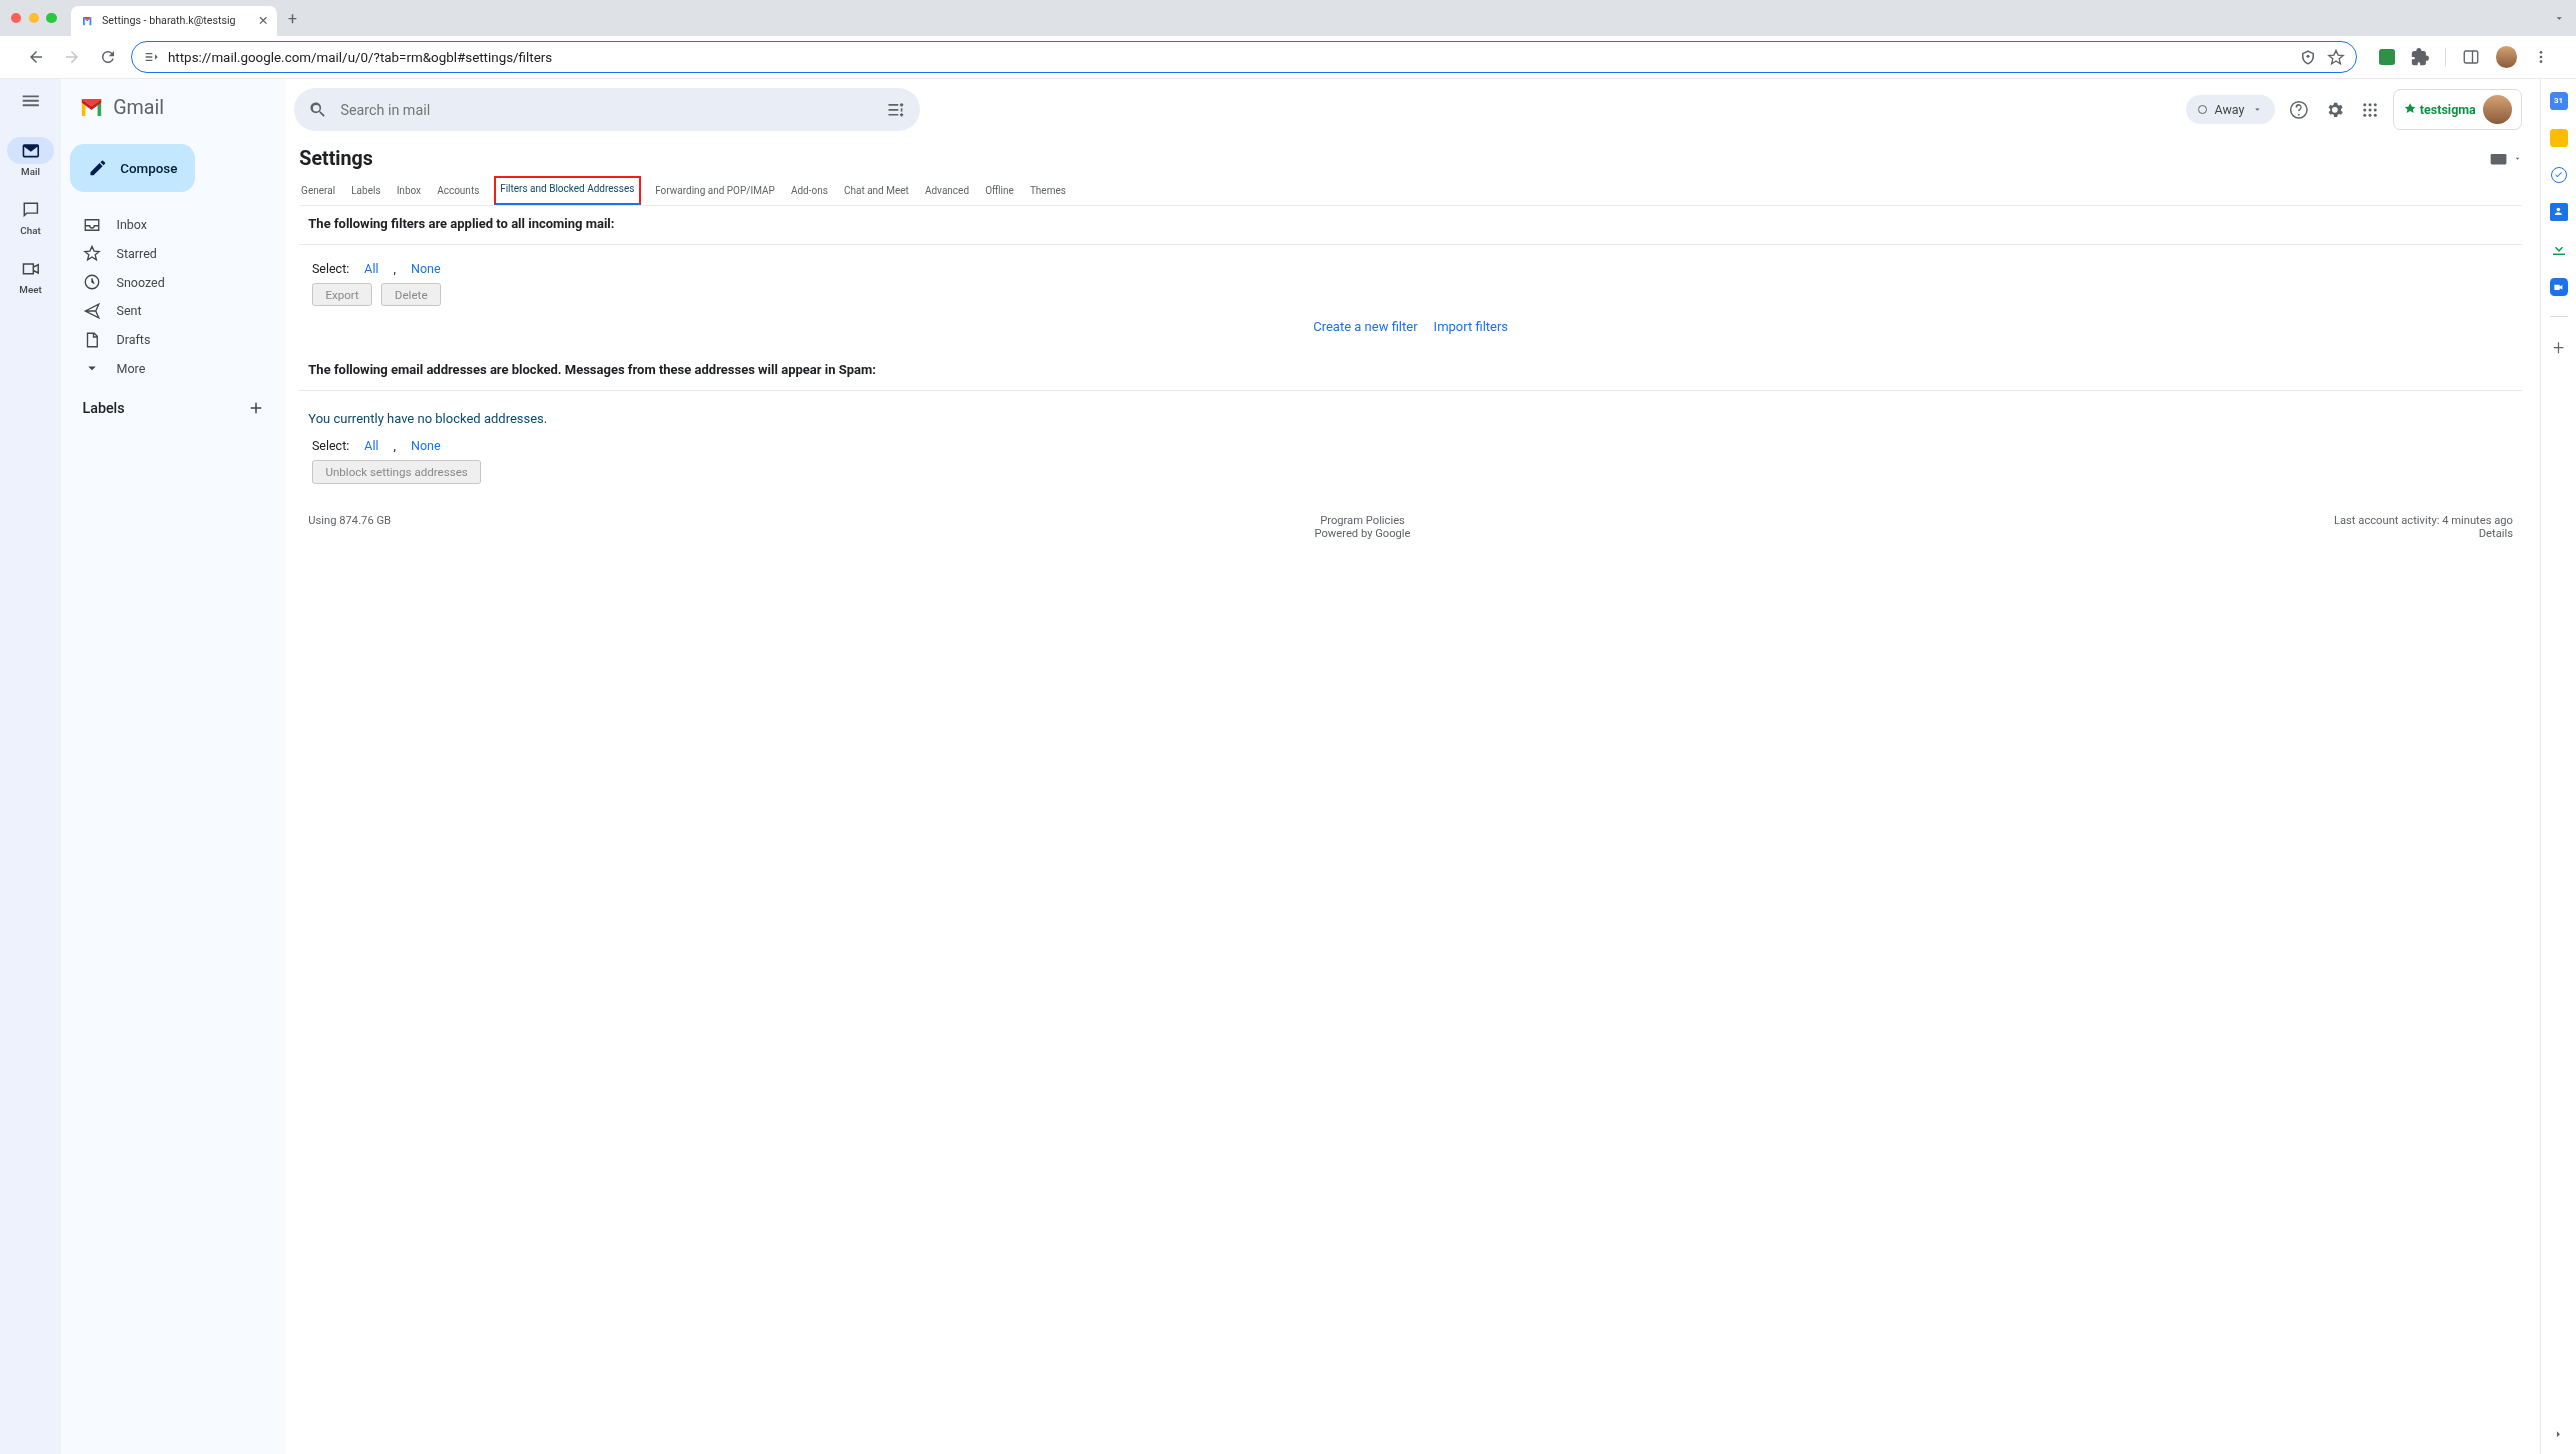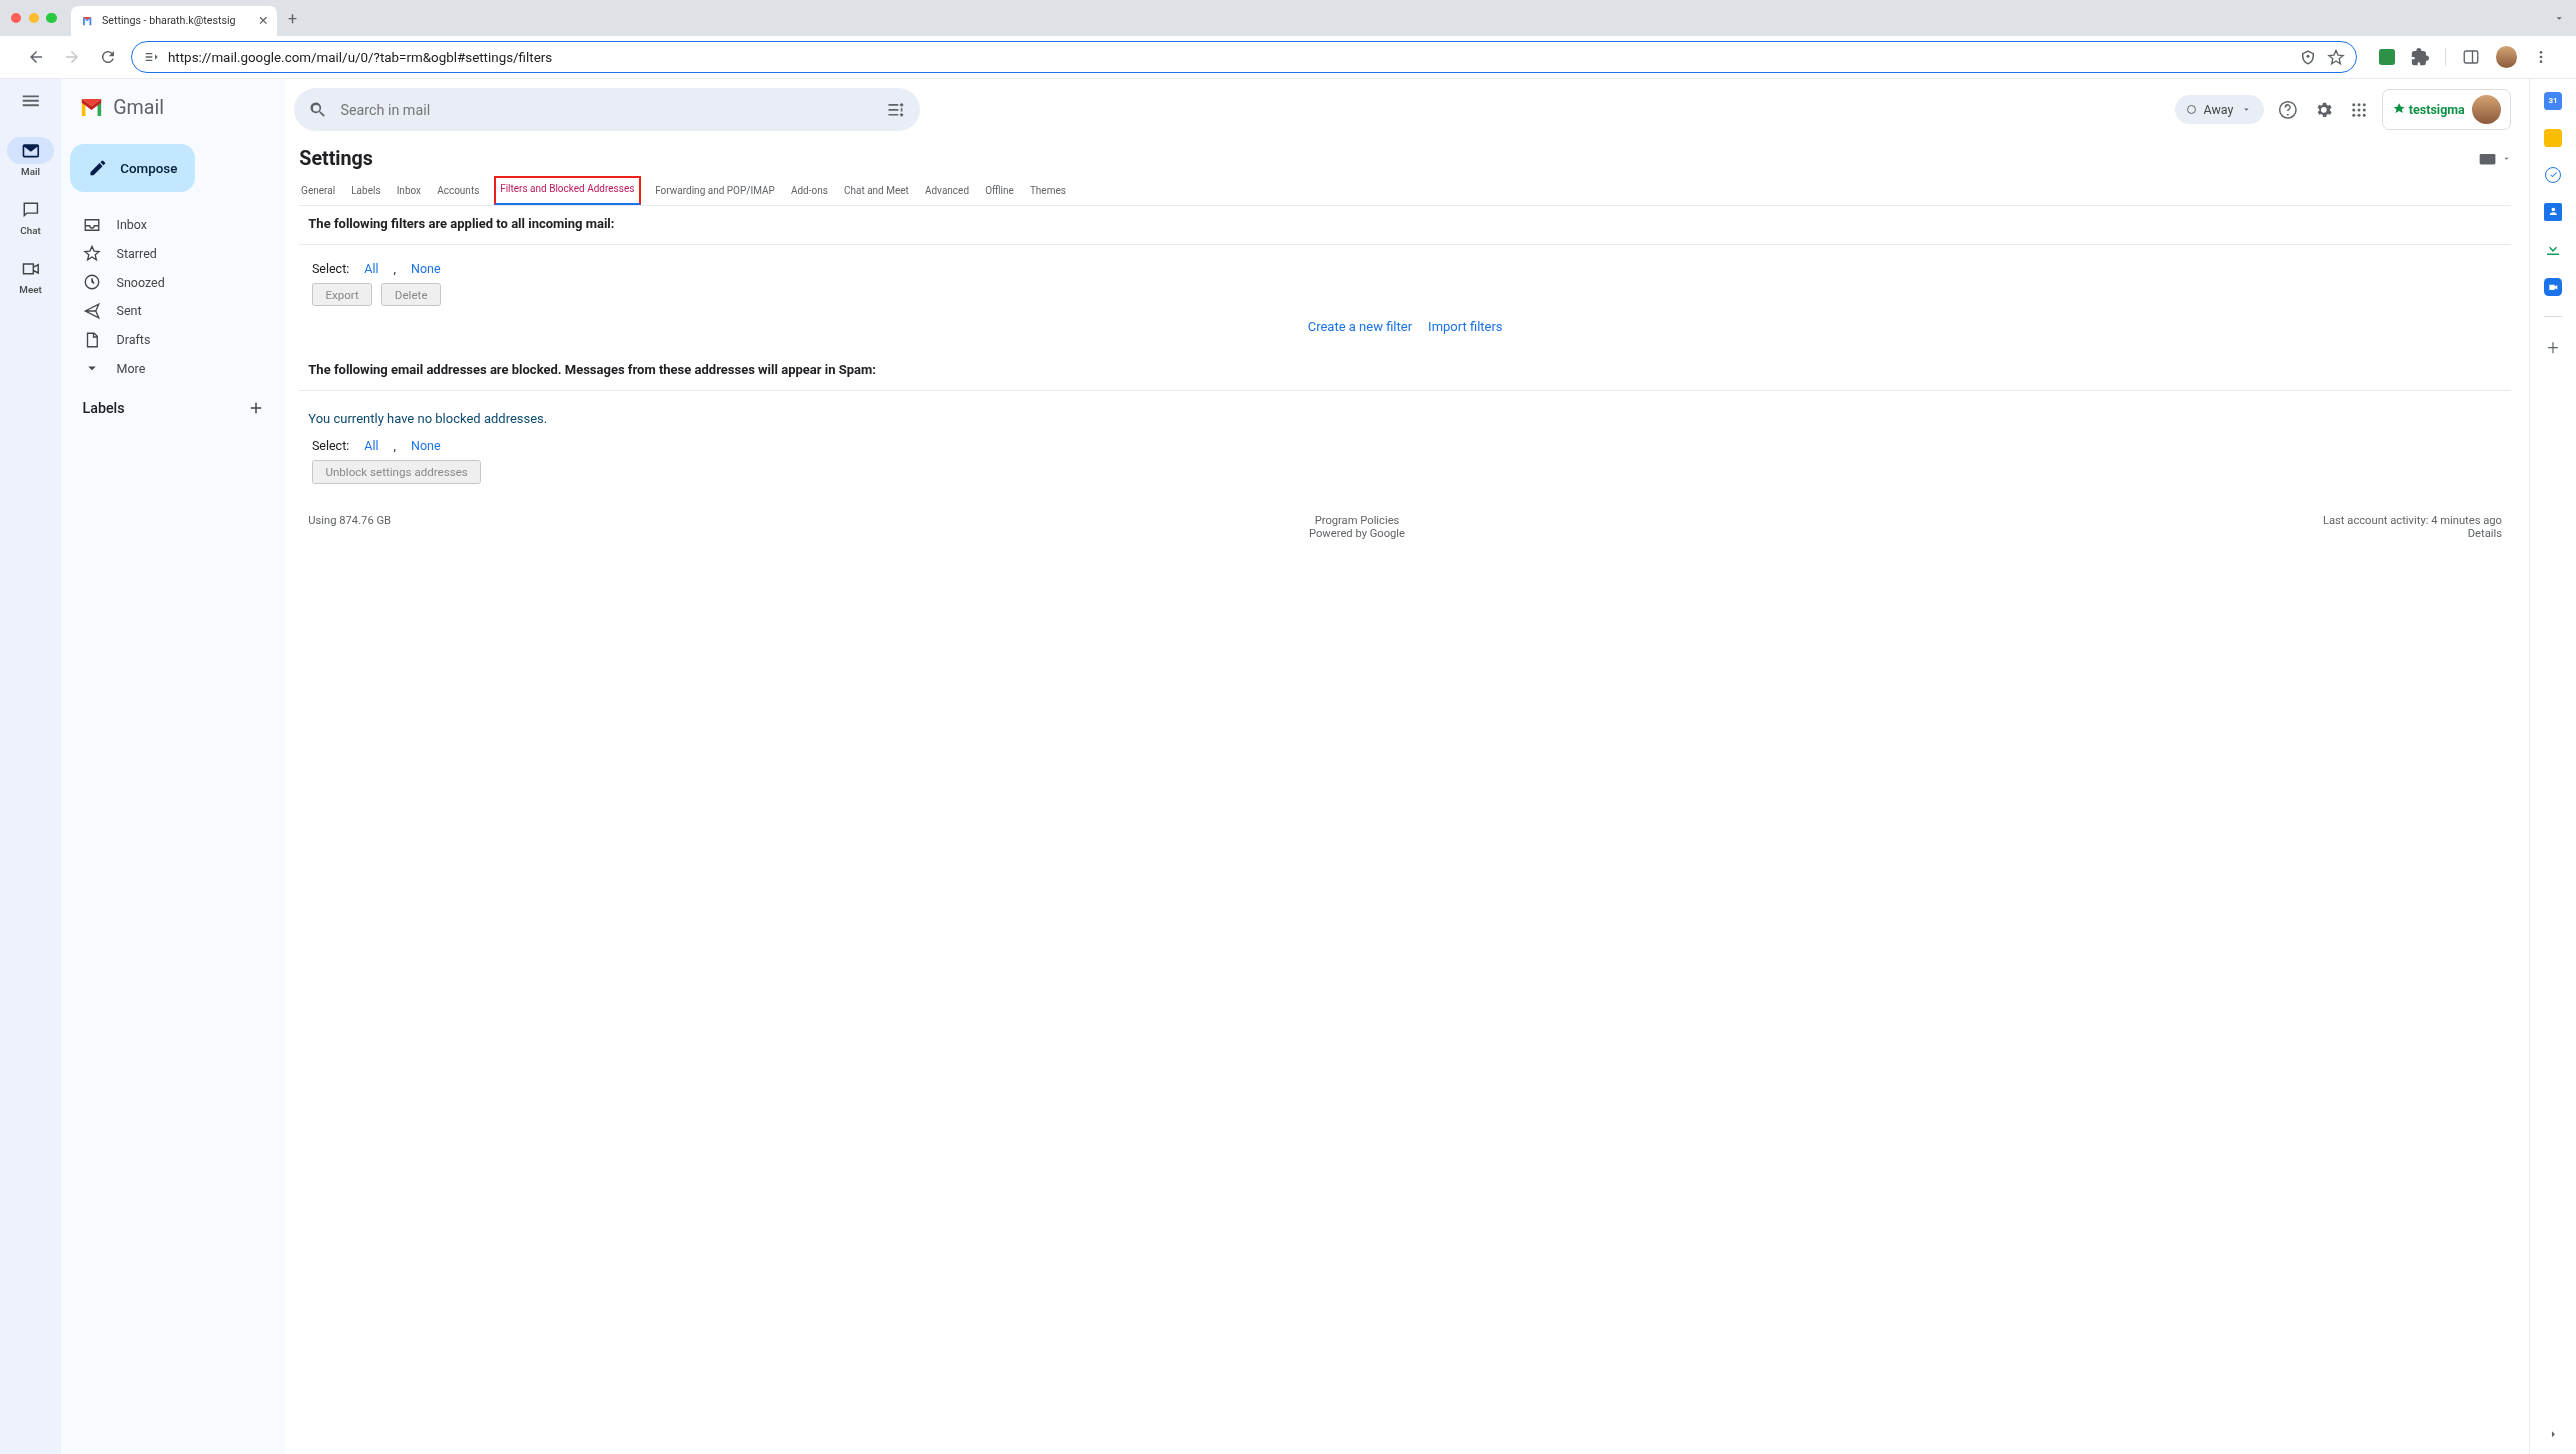--- a/index.html
+++ b/index.html
@@ -65,39 +65,39 @@
     .brand-logo { color: #0d9245; font-weight: bold; font-size: 12.5px; display:flex; align-items:center; gap:2.7px;}
     .avatar-lg { width: 29px; height: 29px; border-radius: 50%; background: linear-gradient(#d4a373, #8b5a3c); }
 
     
     .content { padding: 7.2px 18px 0 14.3px; overflow-y: auto; flex: 1;}
     .settings-header { display: flex; justify-content: space-between; align-items: center; margin-bottom: 5.4px;}
     .settings-title { font-size: 19.7px; color: #202124; }
     .input-indicator { display: flex; align-items:center; gap:3.6px; color:#5f6368;}
     .tabs { display: flex; flex-wrap: wrap; gap: 12.5px; border-bottom: 0.9px solid #e8eaed; padding-bottom: 0; margin-bottom:0;}
     .tab-link { font-size: 10px; color: #5f6368; padding: 9px 1.8px; cursor: pointer; white-space: nowrap;}
-    .tab-link.active {  color: #be185d; border-bottom: 2.7px solid #1a73e8; }
+    .tab-link.active {  color: #0c4a6e; border-bottom: 2.7px solid #1a73e8; }
     .tab-highlight { border: 2.7px solid #ef2017; padding: 5.4px 4.5px 3.6px 4.5px !important; }
 
     .section { padding: 10.7px 9px 7.2px 9px; border-bottom: 0.9px solid #e8eaed; }
     .section-heading { font-size: 13px; font-weight: bold; color: #202124; margin-bottom: 5.4px;}
     .select-row { font-size: 12.5px; color: #202124; display:flex; gap:15px; padding: 5.4px 3.6px;}
     .link { color: #1a73e8; cursor: pointer; }
     .btn-row { display: flex; gap: 9px; padding: 1.8px 3.6px;}
     .gbtn { background: #efefef; border: 0.9px solid #c4c7c5; color: #888; font-size: 11.6px; padding: 3.6px 12.5px; border-radius: 2.7px; cursor: default;}
     .action-row { display: flex; justify-content: center; gap: 16px; padding: 10.7px 0; font-size: 13px; }
     .section-nobord { padding: 12.5px 9px 1.8px 9px;}
     .plain-text { font-size: 13px; color: #0c4a6e; padding: 7.2px 0;}
 
     .footer { display: flex; justify-content: space-between; padding: 27px 9px; font-size: 11.2px; color: #5f6368; }
     .footer-center { text-align: center; }
     .footer-right { text-align: right; }
 
     
-    .right-panel { width: 47px; border-left: 0.9px solid #e8eaed; display: flex; flex-direction: column; align-items: center; padding-top: 12.5px; gap: 19.7px; position: relative;}
+    .right-panel { width: 36px; border-left: 0.9px solid #e8eaed; display: flex; flex-direction: column; align-items: center; padding-top: 12.5px; gap: 19.7px; position: relative;}
     .panel-icon { width: 18px; height: 18px; border-radius: 3.6px; cursor:pointer;}
     .pi-cal { background: #4285f4; }
     .pi-keep { background: #fbbc04; }
     .pi-tasks-inner{ width:16px; height:16px; border: 1.8px solid #1a73e8; border-radius:50%; display:flex; align-items:center;justify-content:center;}
     .pi-contacts { background: #1a73e8; }
     .pi-meet { background: #1a73e8; }
     .panel-divider{ width:18px; height:0.9px; background:#dadce0;}
     .panel-plus{ color:#5f6368; font-size:19.7px; font-weight:300;}
     .panel-arrow { position: absolute; bottom: 12.5px; color:#5f6368;}
 

